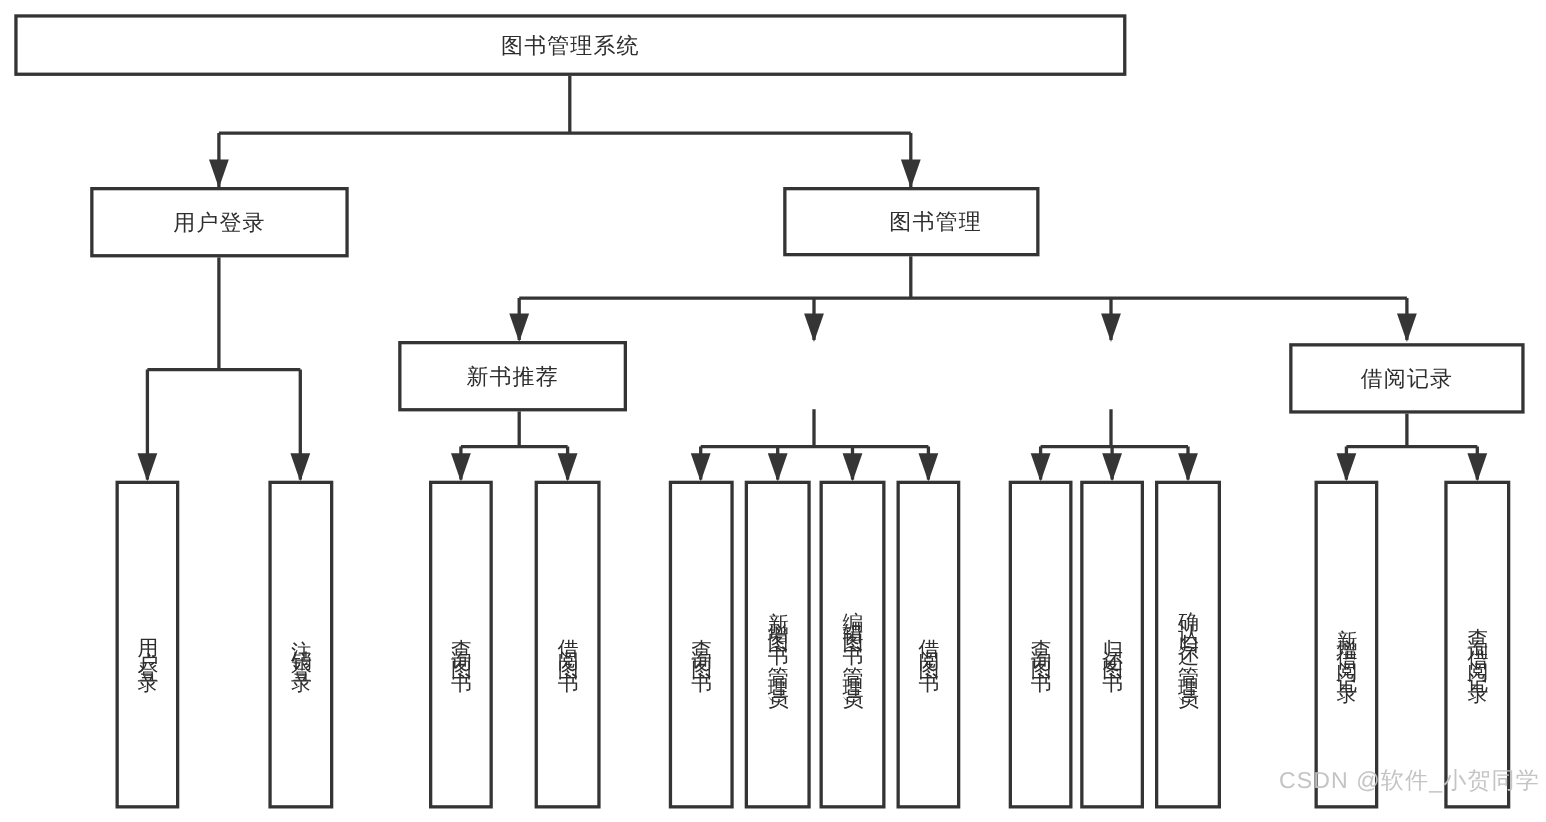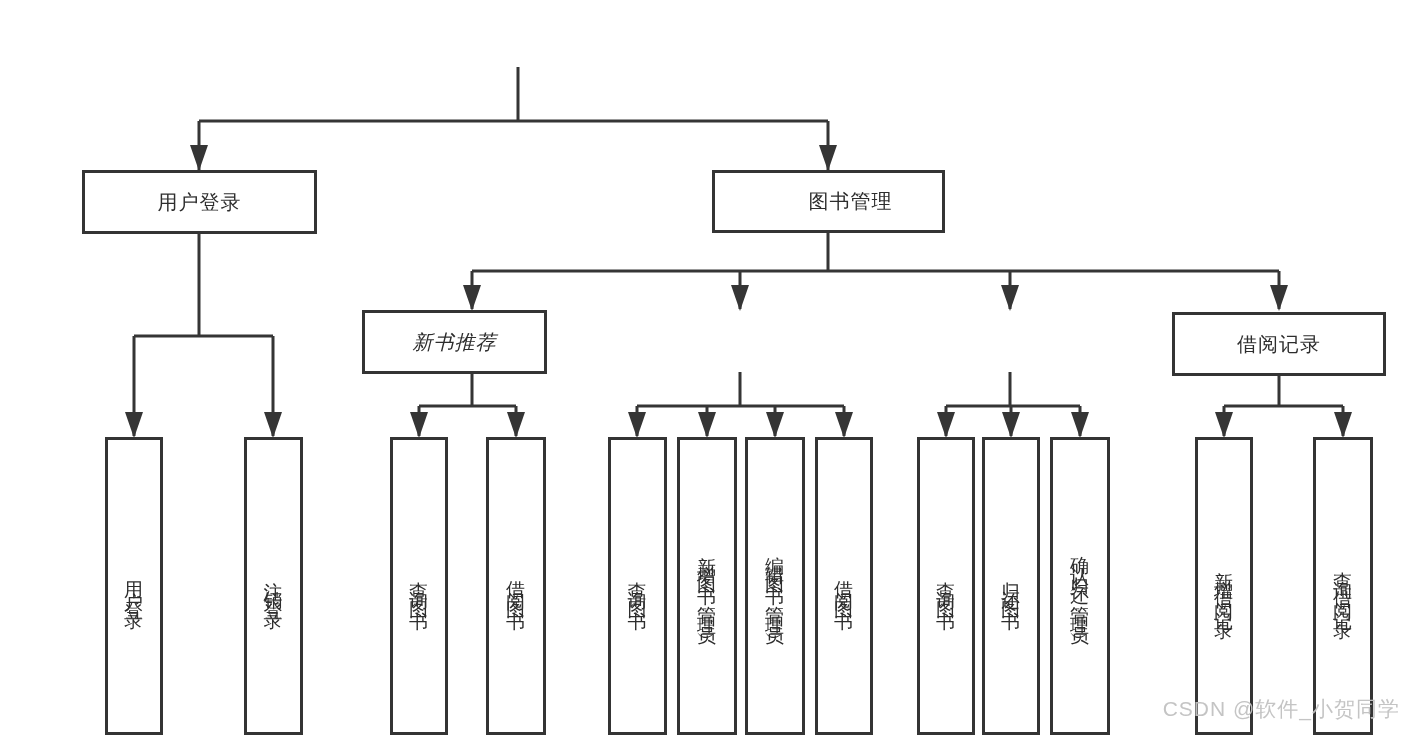--- a/index.html
+++ b/index.html
@@ -57,29 +57,32 @@
       <polygon points="766,412 784,412 775,438"></polygon>
       <polygon points="835,412 853,412 844,438"></polygon>
       <polygon points="937,412 955,412 946,438"></polygon>
       <polygon points="1002,412 1020,412 1011,438"></polygon>
       <polygon points="1071,412 1089,412 1080,438"></polygon>
       <polygon points="1215,412 1233,412 1224,438"></polygon>
       <polygon points="1334,412 1352,412 1343,438"></polygon>
     </g>
   </svg>
 
+  <div class="node h" style="left:13px;top:13px;width:1011px;height:56px;">
+    <span>图书管理系统</span>
+  </div>
 
   <div class="node h" style="left:82px;top:170px;width:235px;height:64px;">
     <span>用户登录</span>
   </div>
   <div class="node h" style="left:712px;top:170px;width:233px;height:63px;padding-left:44px;">
     <span>图书管理</span>
   </div>
 
-  <div class="node h" style="left:362px;top:310px;width:185px;height:64px;font-style:italic;">
+  <div class="node h" style="left:362px;top:310px;width:208px;height:64px;">
     <span>新书推荐</span>
   </div>
   <div class="node h" style="left:1172px;top:312px;width:214px;height:64px;">
     <span>借阅记录</span>
   </div>
 
   <div class="node v" style="left:105px;top:437px;width:58px;height:298px;">
     <span class="vtext">用户登录</span>
   </div>
   <div class="node v" style="left:244px;top:437px;width:59px;height:298px;">

